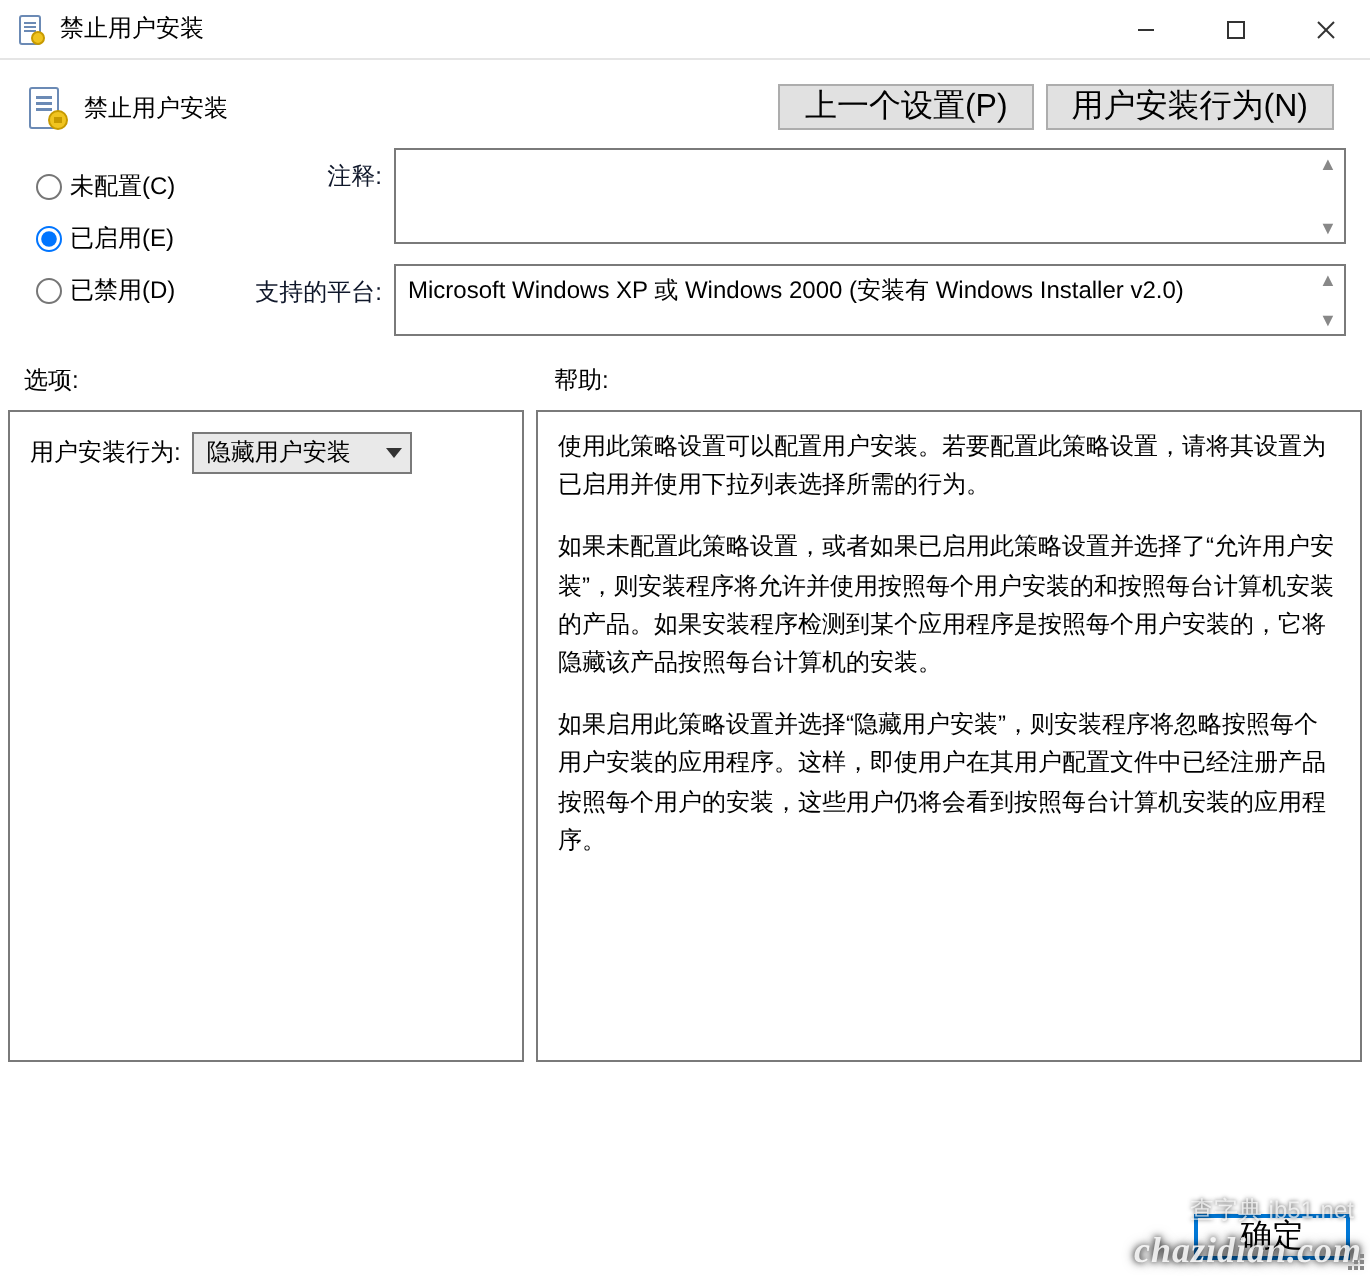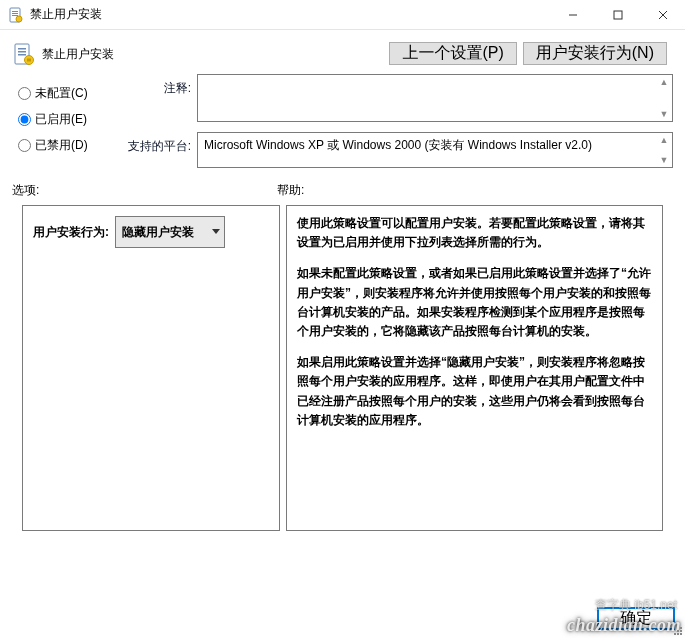--- a/index.html
+++ b/index.html
@@ -103,39 +103,38 @@
   
   .section-labels {
     display:flex;
     padding:4px 12px 6px 12px;
     font-size:12px;
   }
   .section-labels .left { width:265px; }
   
   .panes {
     display:flex;
-    padding:0 22px;
+    padding:0 4px;
     gap:6px;
-    font-weight:bold;
   }
   .pane {
     border:1px solid #7a7a7a;
     height:326px;
     background:#fff;
   }
   .pane-left {
     width:258px;
     padding:10px;
   }
   .opt-row { display:flex; align-items:center; gap:6px; }
   .opt-label { font-size:12px; }
   .combo {
     display:flex; align-items:center;
     border:1px solid #7a7a7a;
-    height:32px;
+    height:21px;
     background:#e9e9e9;
     width:110px;
     padding:0 0 0 6px;
     font-size:12px;
   }
   .combo .val { flex:1; }
   .combo .caret {
     width:16px; display:flex; align-items:center; justify-content:center;
   }
   .pane-right {

